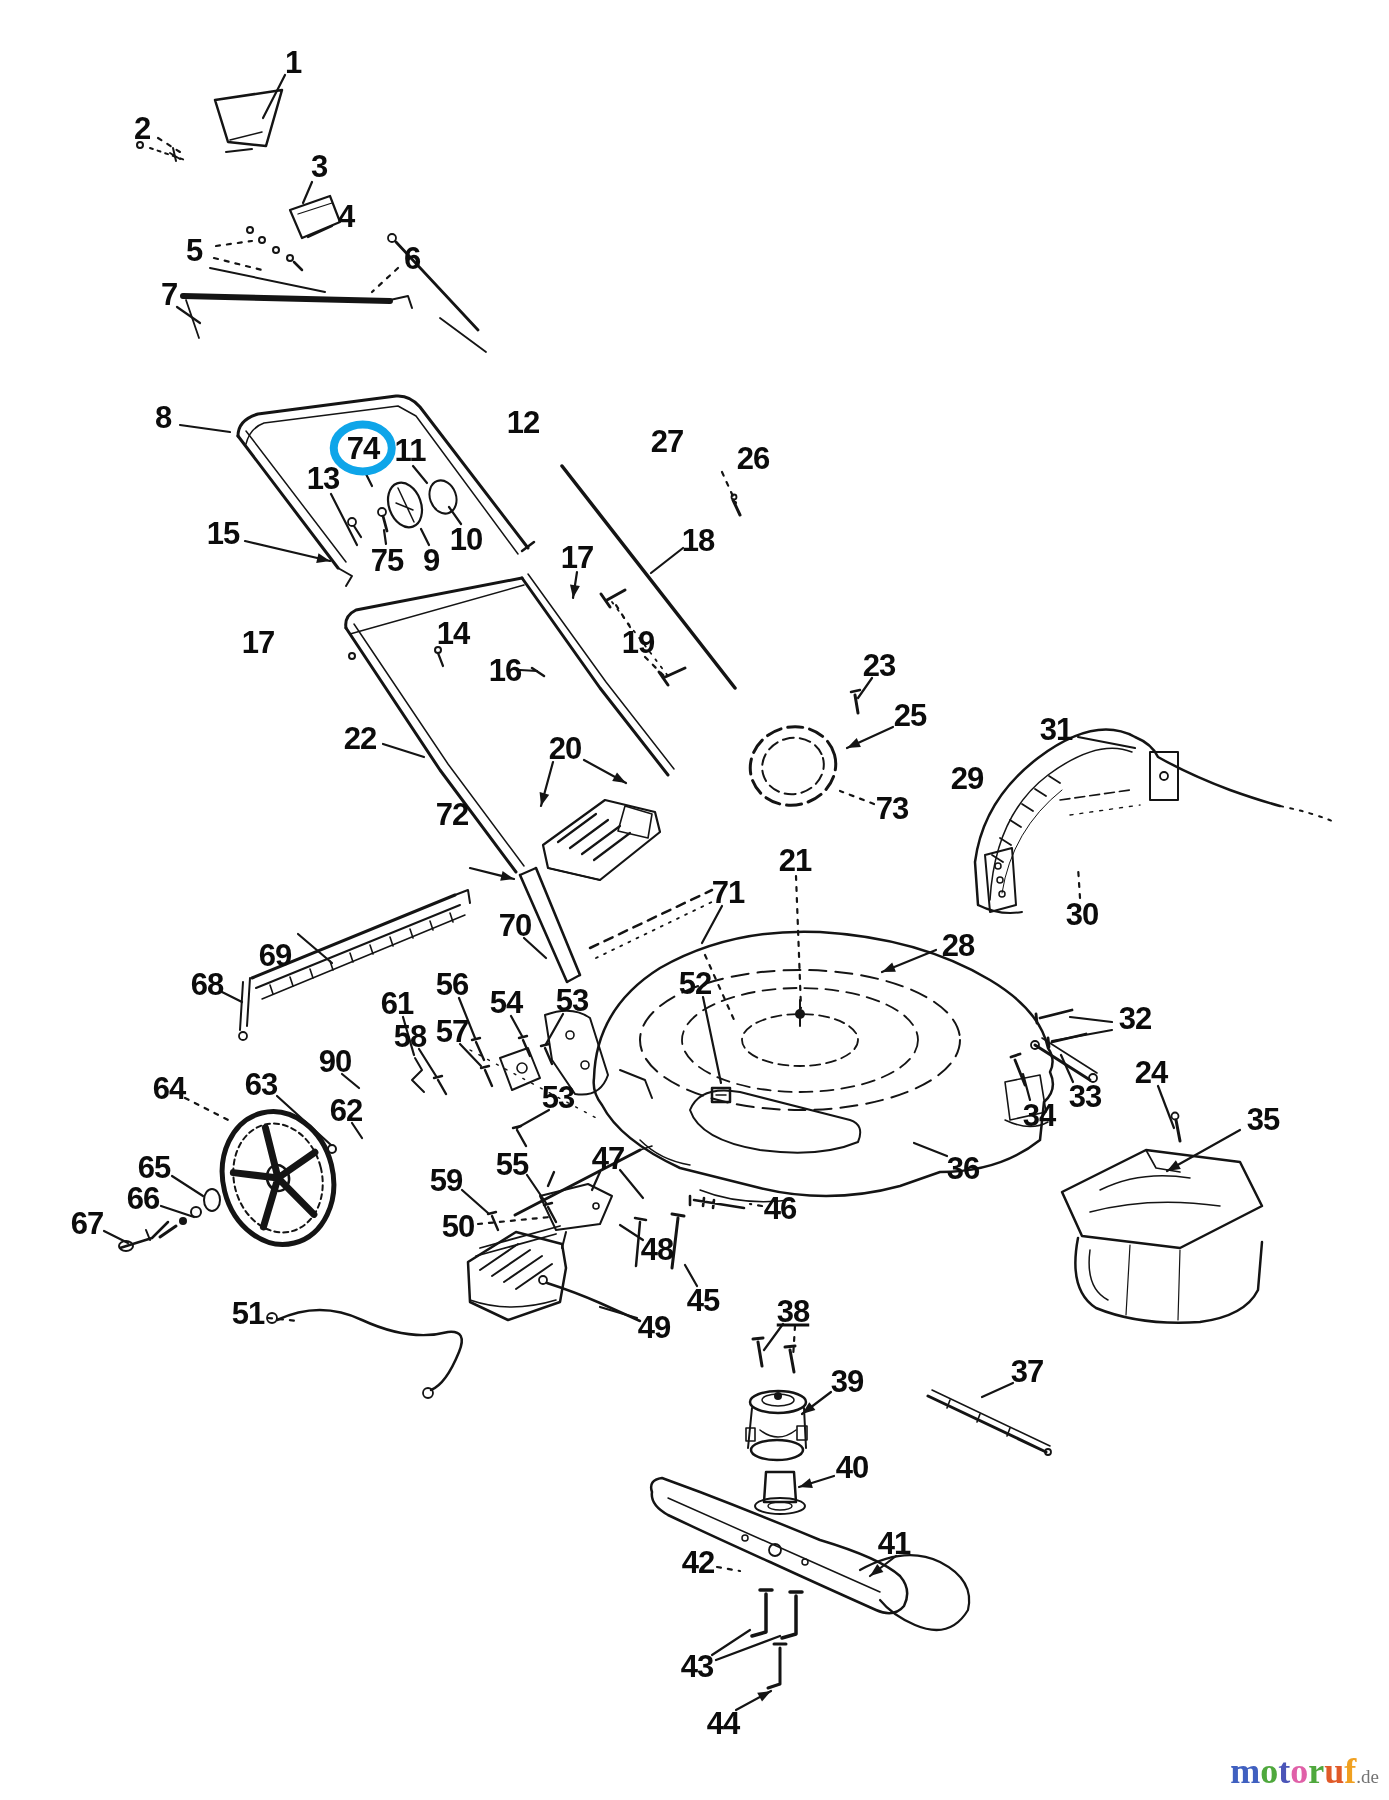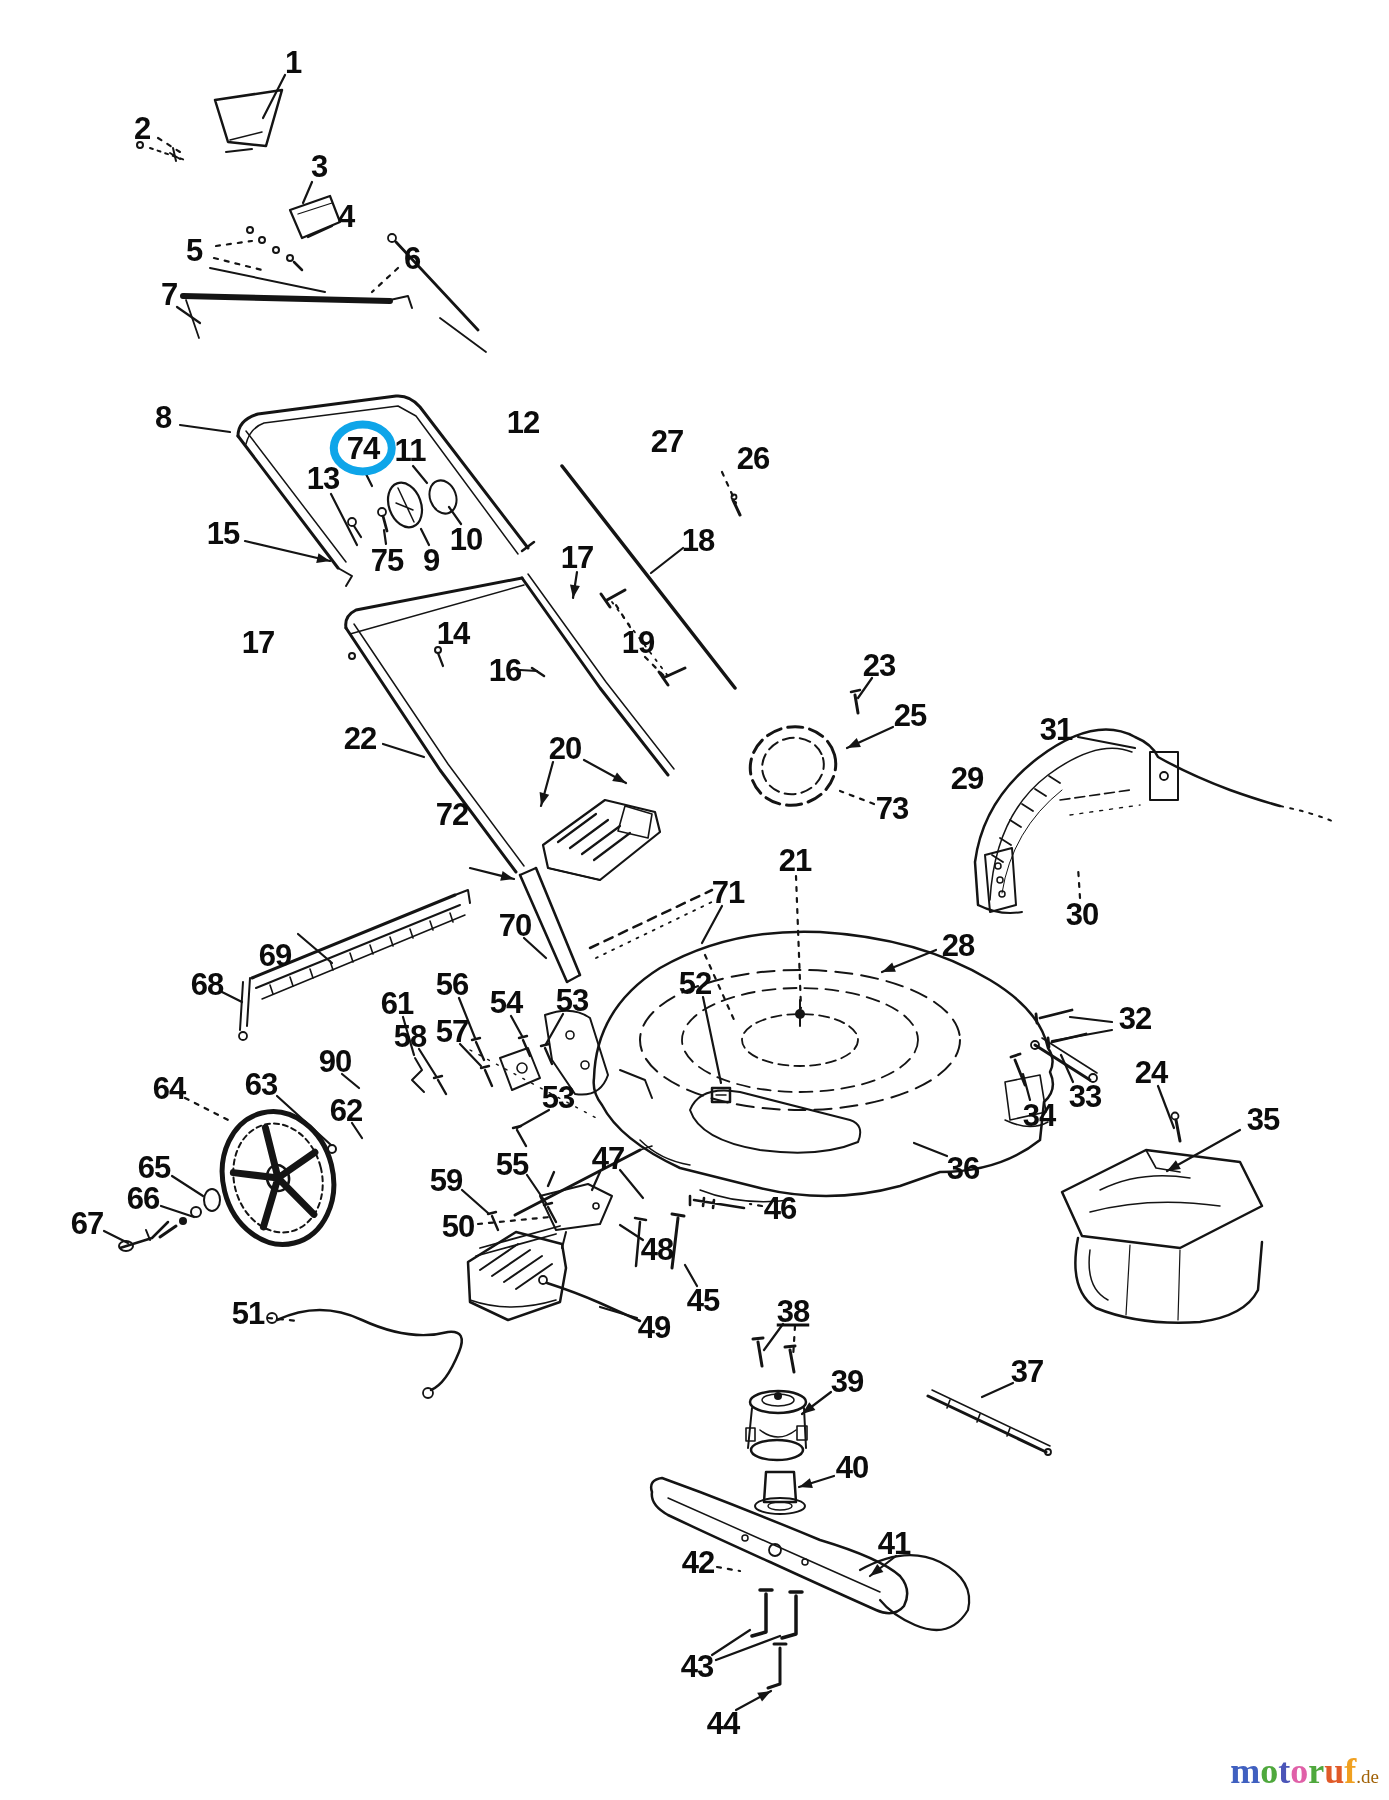--- a/index.html
+++ b/index.html
@@ -4,21 +4,21 @@
 <style>
   html,body{margin:0;padding:0;background:#fff;}
   #canvas{position:relative;width:1389px;height:1800px;background:#ffffff;overflow:hidden;
           font-family:"Liberation Sans", sans-serif;}
   #art{position:absolute;left:0;top:0;}
   .plabel{position:absolute;transform:translate(-50%,-50%);font-weight:bold;font-size:31px;
           color:#0c0c0c;white-space:nowrap;line-height:1;letter-spacing:-1px;}
   .plabel.circled{border:8px solid #0ea5e9;border-radius:50%;padding:4px 9px;}
   #logo{position:absolute;right:10px;bottom:8px;font-family:"Liberation Serif", serif;
         font-weight:bold;font-size:36px;letter-spacing:0px;}
-  #logo .de{font-size:19px;color:#a16207;font-weight:normal;}
+  #logo .de{font-size:19px;color:#737373;font-weight:normal;}
 </style>
 </head>
 <body>
 
 <div id="canvas">
 
   <svg id="art" width="1389" height="1800" viewBox="0 0 1389 1800" fill="none" stroke="#141414" stroke-linecap="round" stroke-linejoin="round">
 
     <g>
       <path d="M215,100 L282,90 L266,146 L228,142 Z" stroke-width="2.5"></path>

